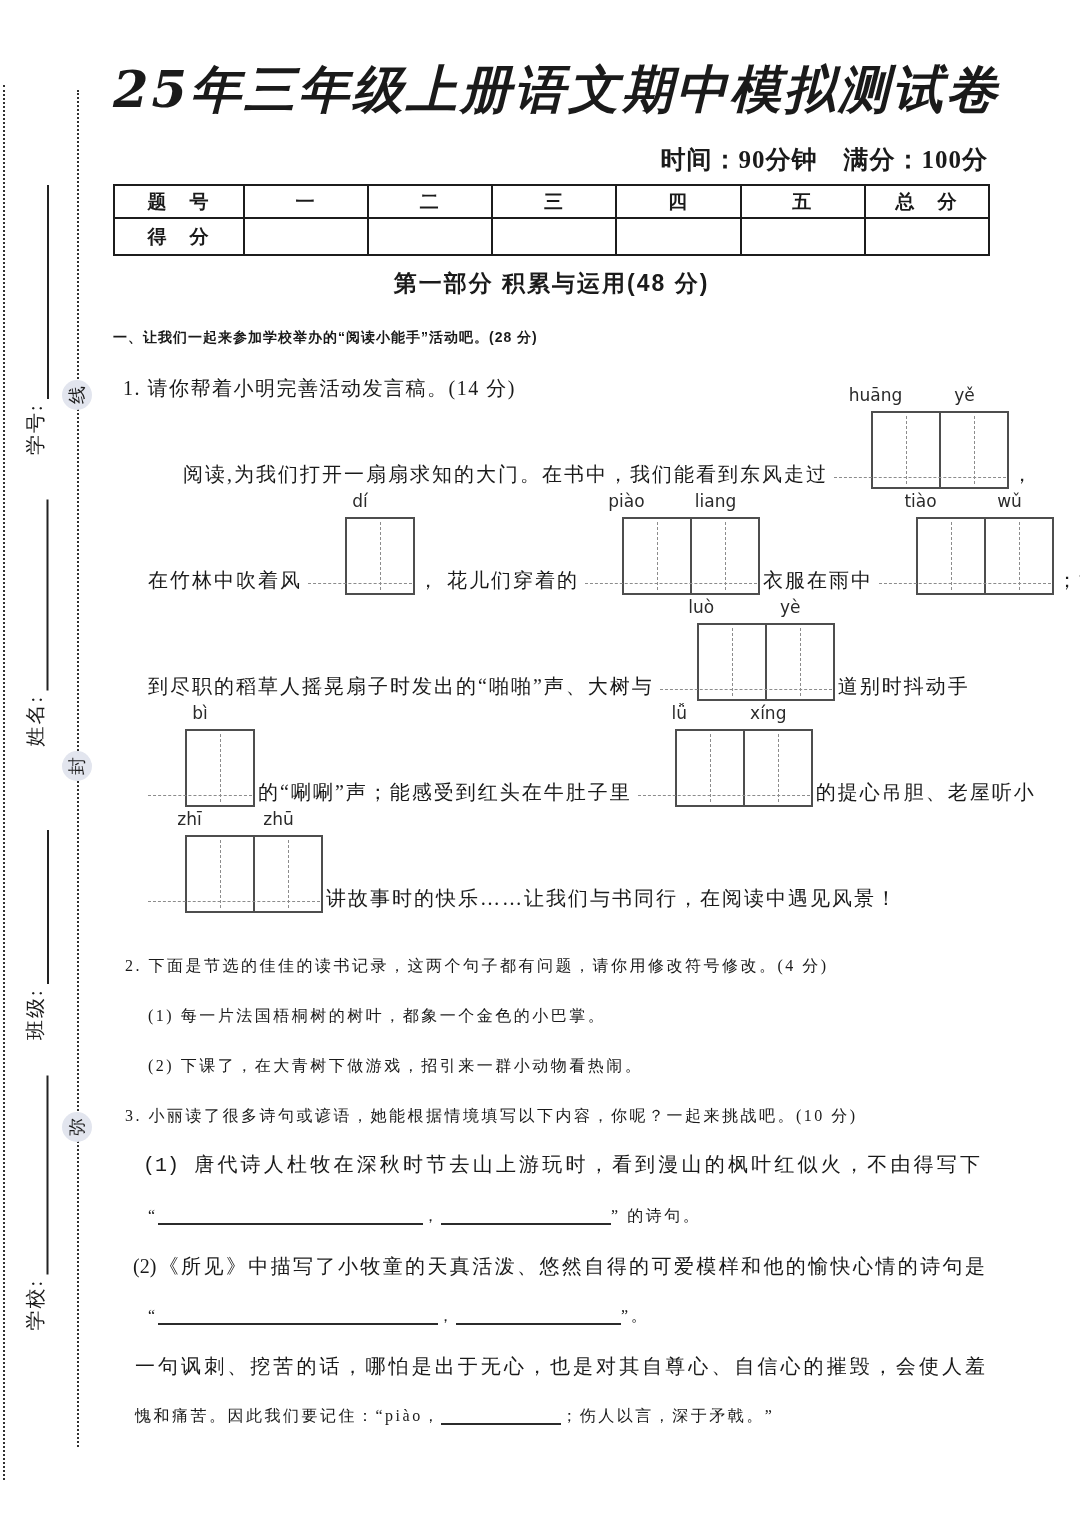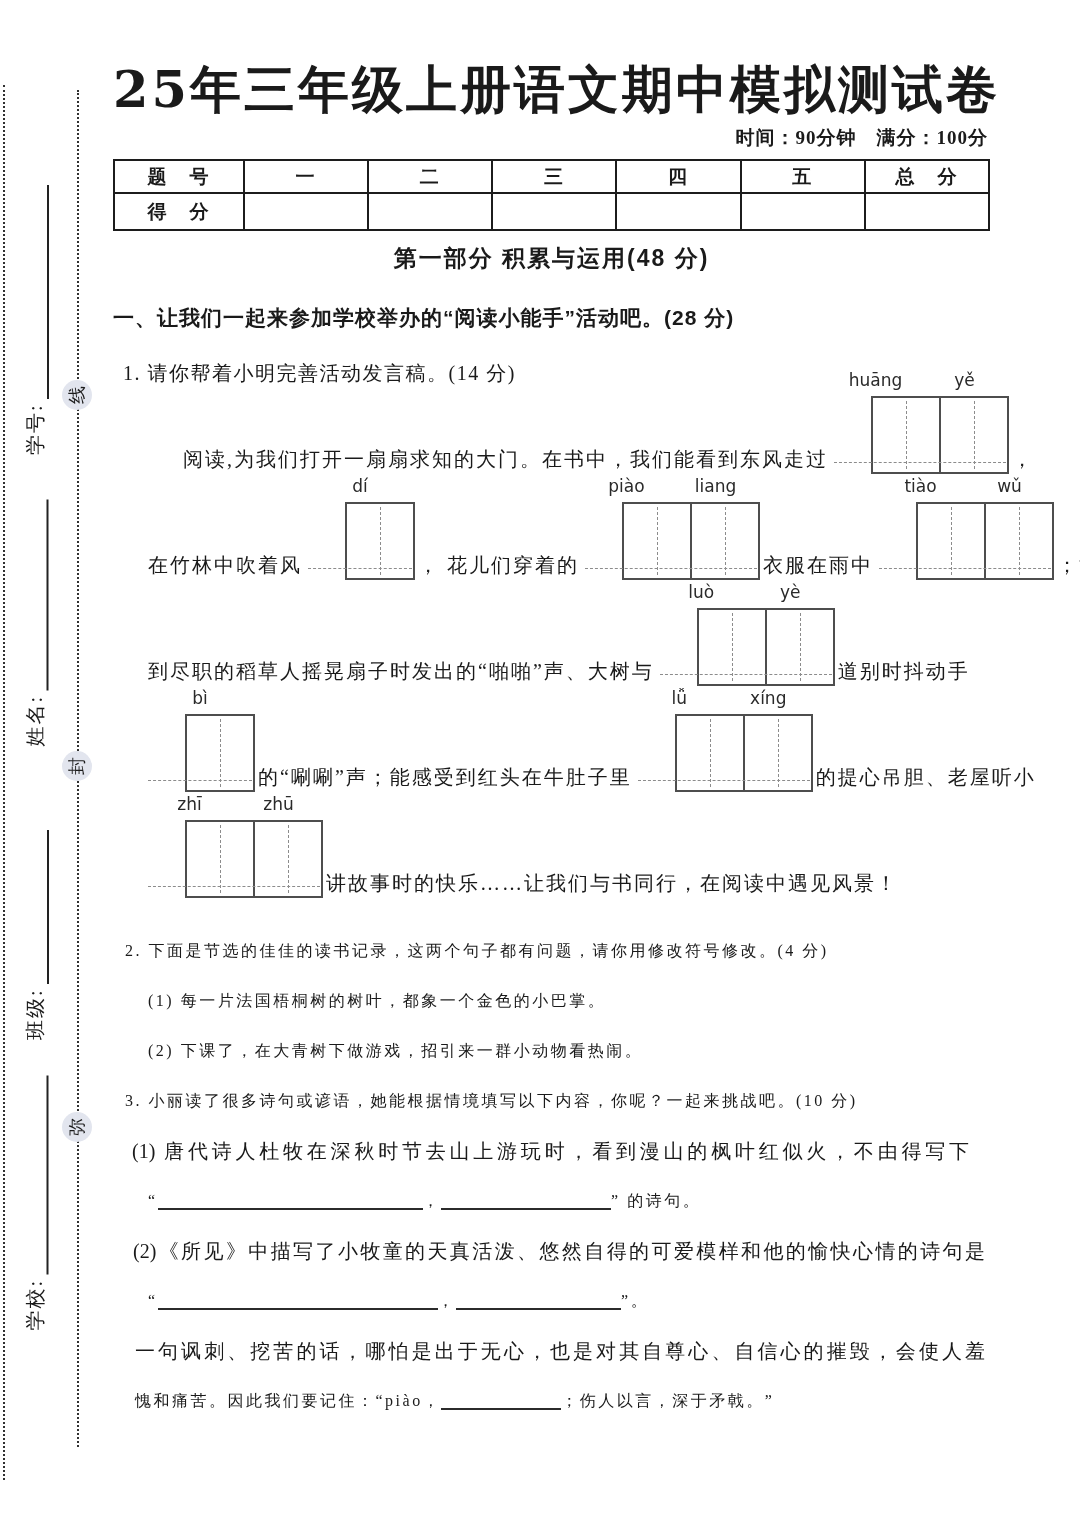--- a/index.html
+++ b/index.html
@@ -2,50 +2,50 @@
 <html><head>
 <meta charset="utf-8">
 <style>
   html,body{margin:0;padding:0;}
   body{
     width:1080px;height:1527px;background:#ffffff;position:relative;overflow:hidden;
     font-family:"Liberation Serif","DejaVu Serif",serif;color:#1a1a1a;
   }
   .content{position:absolute;left:113px;top:0;width:877px;}
   .title{margin-top:56px;text-align:center;font-size:51px;font-weight:bold;letter-spacing:3px;
-         font-family:"DejaVu Serif","Liberation Serif",serif;white-space:nowrap;}
-  .meta{text-align:right;font-size:19px;font-weight:bold;letter-spacing:1px;padding-right:2px;}
+         font-family:"DejaVu Serif","Liberation Serif",serif;white-space:nowrap;font-style:italic;}
+  .meta{margin-top:18px;text-align:right;font-size:25px;font-weight:bold;letter-spacing:1px;padding-right:2px;}
   table.score{margin-top:8px;width:100%;border-collapse:collapse;table-layout:fixed;}
   table.score td{border:2px solid #1c1c1c;text-align:center;font-size:19px;font-weight:bold;
                  padding:0;letter-spacing:2px;}
   table.score tr.hrow td{height:31px;}
   table.score tr.srow td{height:35px;}
   table.score td.first{width:128px;}
   .part-title{margin-top:12px;text-align:center;font-size:23px;font-weight:bold;letter-spacing:2px;
               font-family:"Liberation Sans","DejaVu Sans",sans-serif;}
-  .sec-one{margin-top:30px;font-size:21px;font-weight:bold;letter-spacing:1px;
+  .sec-one{margin-top:30px;font-size:14px;font-weight:bold;letter-spacing:1px;
            font-family:"Liberation Sans","DejaVu Sans",sans-serif;}
   .q1-stem{margin-top:28px;margin-left:10px;font-size:20px;letter-spacing:1.5px;}
   #q1-lines{margin-top:9px;}
   .bline{height:106px;line-height:106px;padding-left:35px;font-size:20px;letter-spacing:2px;white-space:nowrap;}
   .tz{display:inline-block;position:relative;vertical-align:middle;white-space:nowrap;font-size:0;
       margin:0 3px;letter-spacing:0;padding-left:40px;}
   .tzc{display:inline-block;width:66px;height:74px;border:2px solid #4e4e4e;position:relative;
        margin-left:-2px;background:#fff;}
   .tzc:first-child{margin-left:0;}
   .tzc::before{content:"";position:absolute;left:50%;top:3px;bottom:3px;border-left:1.5px dashed #8c8c8c;}
   .tz::after{content:"";position:absolute;left:3px;right:3px;top:50%;border-top:1.5px dashed #8c8c8c;}
   .py{position:absolute;top:-26px;left:0;right:0;display:flex;
       font-family:"DejaVu Sans","Liberation Sans",sans-serif;font-size:17px;line-height:20px;color:#2a2a2a;}
   .py span{flex:1;text-align:center;letter-spacing:0;}
   #q23{margin-top:0;}
   .tline{height:50px;line-height:50px;font-size:16px;letter-spacing:2.5px;white-space:nowrap;}
   .jline{height:50px;line-height:50px;font-size:20px;text-align:justify;text-align-last:justify;}
   .ml12{margin-left:12px;} .ml20{margin-left:20px;} .ml22{margin-left:22px;}
-  .ml30{margin-left:19px;} .ml35{margin-left:35px;}
+  .ml30{margin-left:30px;font-family:Liberation Mono, monospace;} .ml35{margin-left:35px;}
   .w837{width:837px;} .w850{width:850px;} .w852{width:852px;}
   .blank{display:inline-block;border-bottom:2px solid #2b2b2b;height:30px;vertical-align:-4px;}
   
   .dotline{position:absolute;width:0;border-left:2px dotted #303030;}
   .edge-line{left:3px;top:85px;height:1395px;}
   .inner-line{left:77px;top:90px;height:1357px;}
   .seal-char{position:absolute;width:30px;height:30px;border-radius:50%;background:#e2e5ee;
              display:flex;align-items:center;justify-content:center;font-size:18px;color:#1c1c1c;
              transform:rotate(-90deg);}
   .seal-field{position:absolute;height:26px;display:flex;align-items:flex-end;transform:rotate(-90deg);

